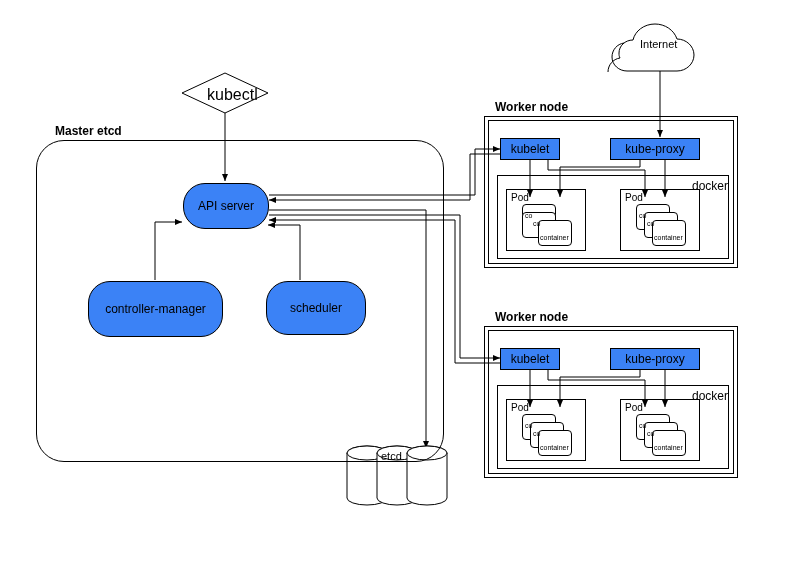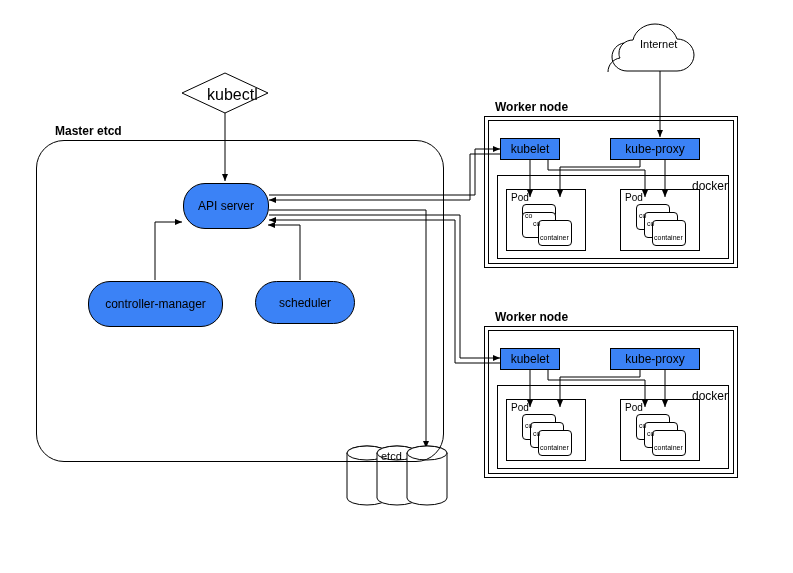--- a/index.html
+++ b/index.html
@@ -151,25 +151,25 @@
 
   <div class="label" style="left:55px; top:124px;">Master etcd</div>
   <div class="box rounded" style="left:36px; top:140px; width:408px; height:322px; border-radius:28px; background:transparent;"></div>
 
   <div class="thin-label" style="left:207px; top:86px; font-size:16px;">kubectl</div>
 
   <div class="box rounded" style="left:183px; top:183px; width:86px; height:46px;">
     <span>API server</span>
   </div>
 
-  <div class="box rounded" style="left:88px; top:281px; width:135px; height:46px; flex-direction:column; padding:4px;">
+  <div class="box rounded" style="left:88px; top:281px; width:135px; height:56px; flex-direction:column; padding:4px;">
     <span>controller-manager</span>
   </div>
 
-  <div class="box rounded" style="left:255px; top:281px; width:100px; height:43px;align-items:center;">
+  <div class="box rounded" style="left:266px; top:281px; width:100px; height:54px;align-items:center;">
     <span>scheduler</span>
   </div>
 
   <div class="etcd-label" style="left:381px; top:450px;">etcd</div>
 
   <div class="label" style="left:495px; top:100px;">Worker node</div>
   <div class="box double-border" style="left:484px; top:116px; width:254px; height:152px; background:transparent;"></div>
 
   <div class="box" style="left:500px; top:138px; width:60px; height:22px;">
     <span>kubelet</span>

